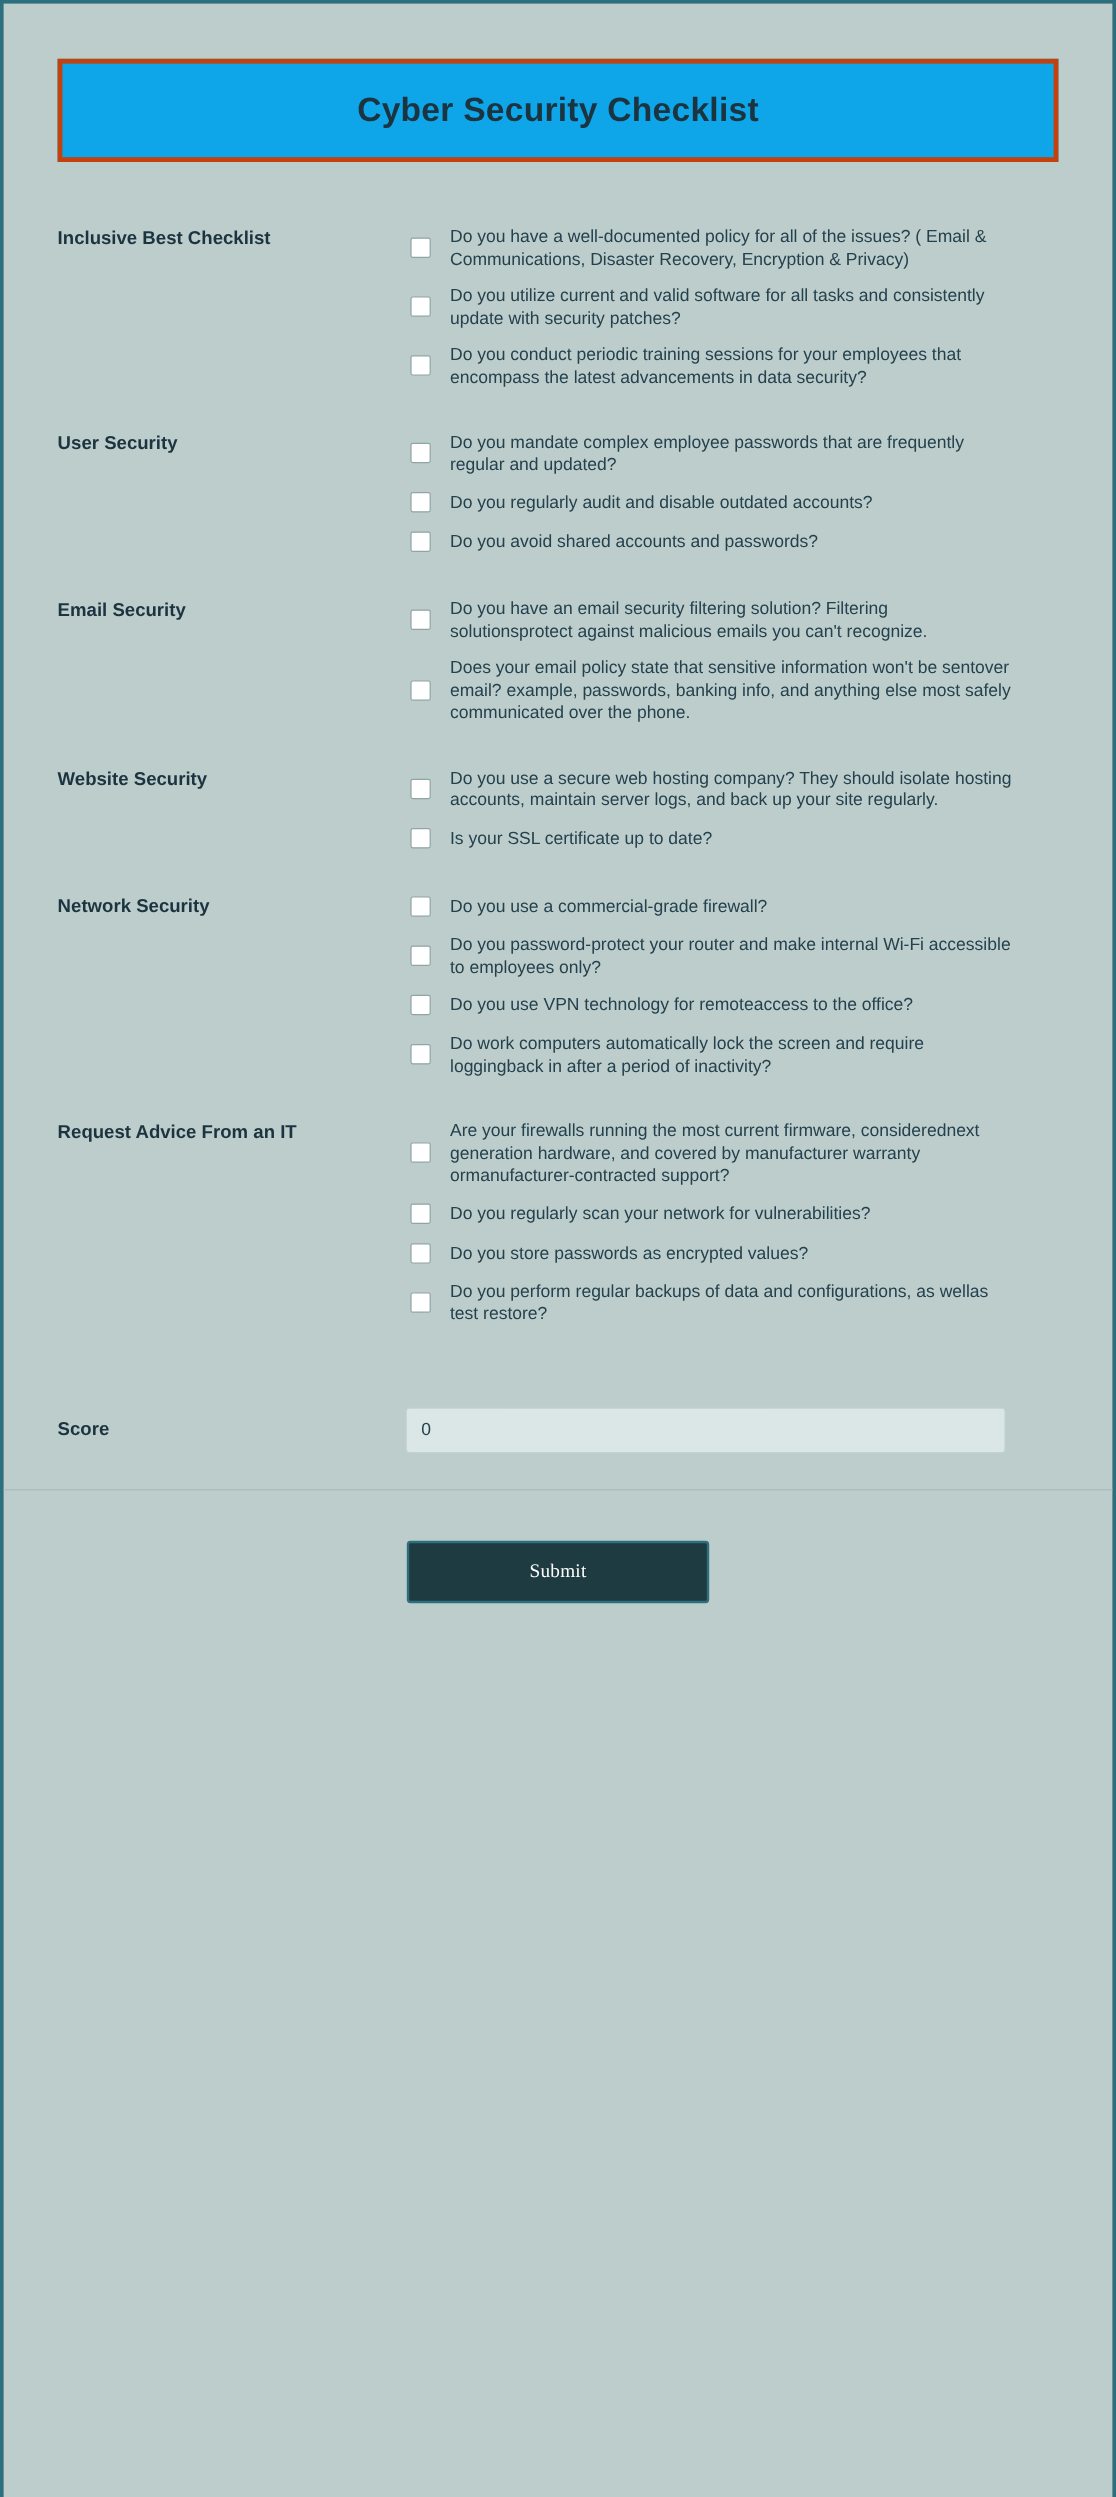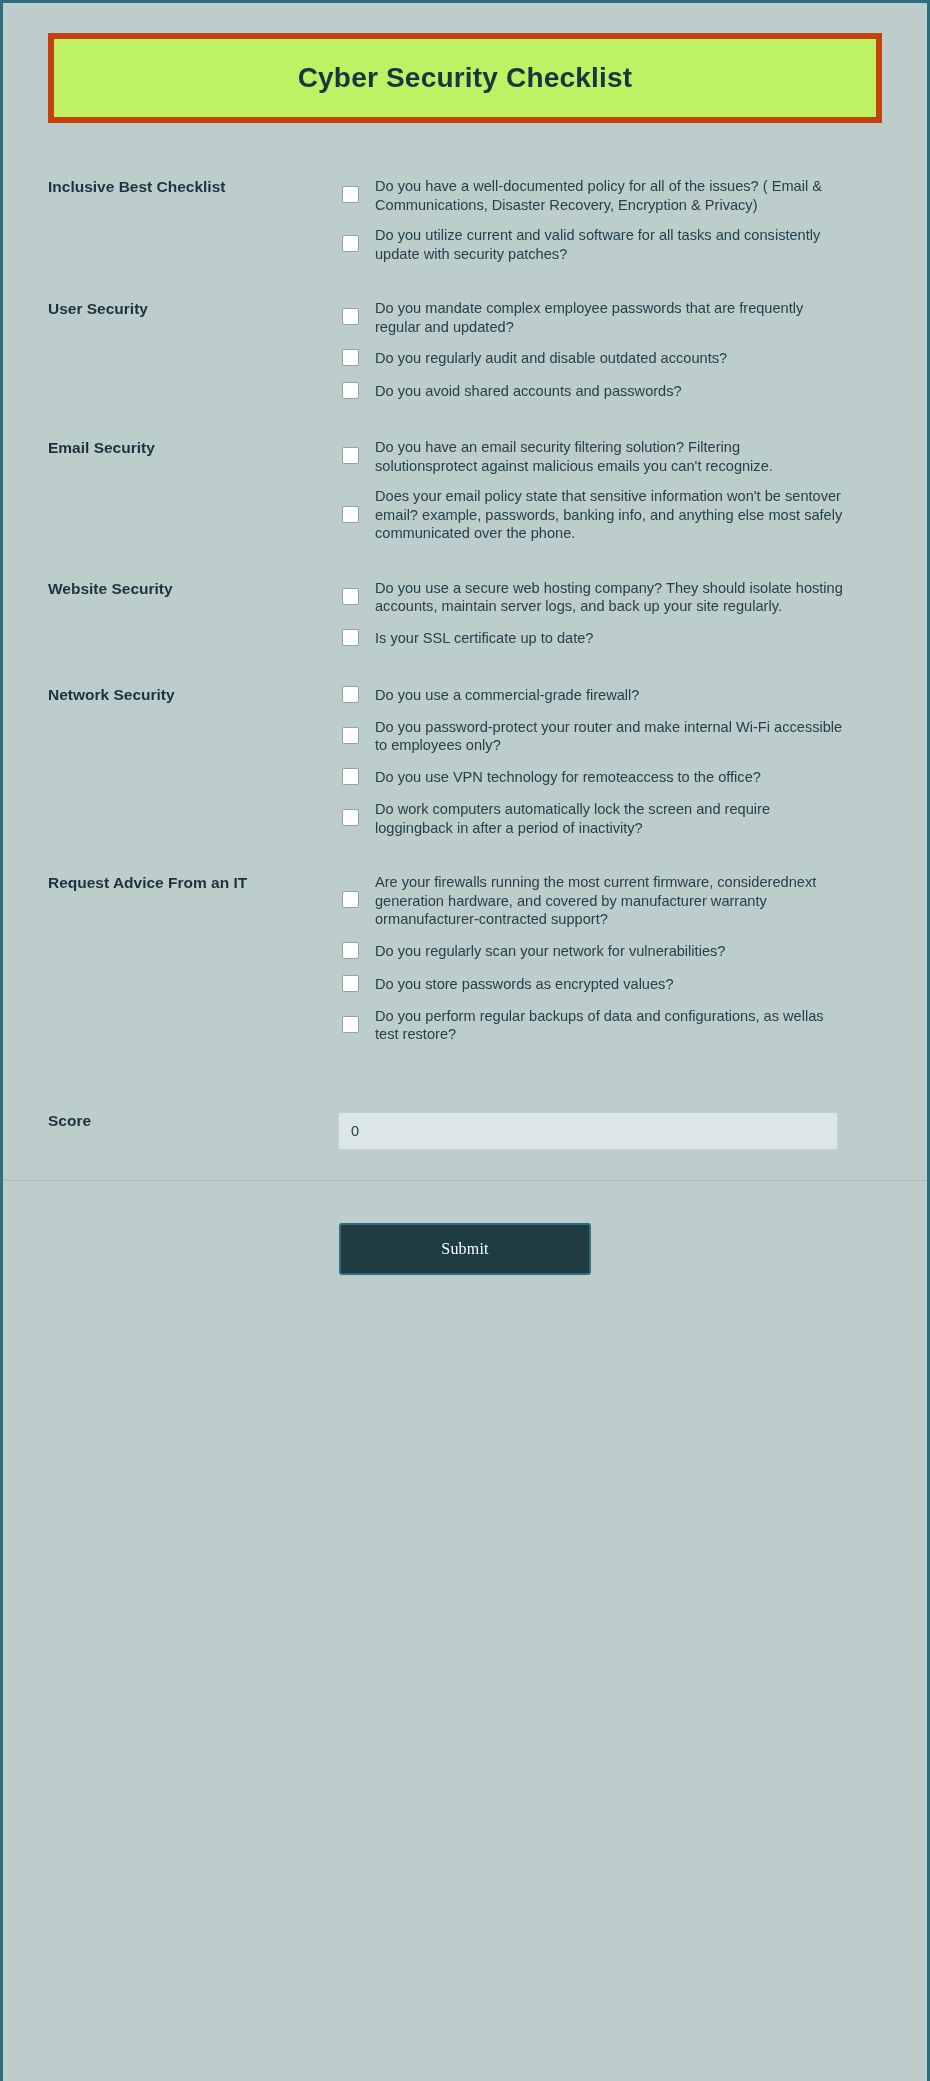--- a/index.html
+++ b/index.html
@@ -22,27 +22,28 @@
     background: #bdcdcb;
     border-left: 3px solid #2e6f7e;
     border-right: 3px solid #2e6f7e;
     border-top: 3px solid #2e6f7e;
     padding: 0;
   }
   .form-area {
     padding: 30px 45px 0 45px;
   }
   .title-box {
-    border: 6px solid #c2410c;
-    background: #bef264;
+    border: 4px solid #c2410c;
+    background: #0ea5e9;
     height: 78px;
     display: flex;
     align-items: center;
     justify-content: center;
     margin-bottom: 52px;
+    margin-top: 16px;
   }
   .title-box h1 {
     margin: 0;
     font-size: 28px;
     font-weight: bold;
     letter-spacing: 0.2px;
     color: #1b3440;
   }
   .section {
     display: flex;
@@ -91,21 +92,21 @@
     border-color: #2e6f7e;
   }
   .q-text {
     font-size: 14.6px;
     line-height: 1.27;
     color: #24414e;
     max-width: 470px;
   }
   .score-row {
     display: flex;
-    align-items: flex-start;
+    align-items: center;
     margin-top: 68px;
     margin-bottom: 30px;
   }
   .score-label {
     width: 290px;
     flex: 0 0 290px;
     font-size: 15.5px;
     font-weight: bold;
     color: #1b3440;
   }
@@ -162,20 +163,24 @@
           <div class="section-label">Inclusive Best Checklist</div>
           <div class="questions">
             <div class="q-row">
               <input type="checkbox" class="cb" style="">
               <div class="q-text">Do you have a well-documented policy for all of the issues? ( Email &amp; Communications, Disaster Recovery, Encryption &amp; Privacy)</div>
             </div>
             <div class="q-row">
               <input type="checkbox" class="cb" style="">
               <div class="q-text">Do you utilize current and valid software for all tasks and consistently update with security patches?</div>
             </div>
+            <div class="q-row">
+              <input type="checkbox" class="cb" style="">
+              <div class="q-text">Do you conduct periodic training sessions for your employees that encompass the latest advancements in data security?</div>
+            </div>
           </div>
         </div>
         <div class="section">
           <div class="section-label">User Security</div>
           <div class="questions">
             <div class="q-row">
               <input type="checkbox" class="cb" style="">
               <div class="q-text">Do you mandate complex employee passwords that are frequently regular and updated?</div>
             </div>
             <div class="q-row">

